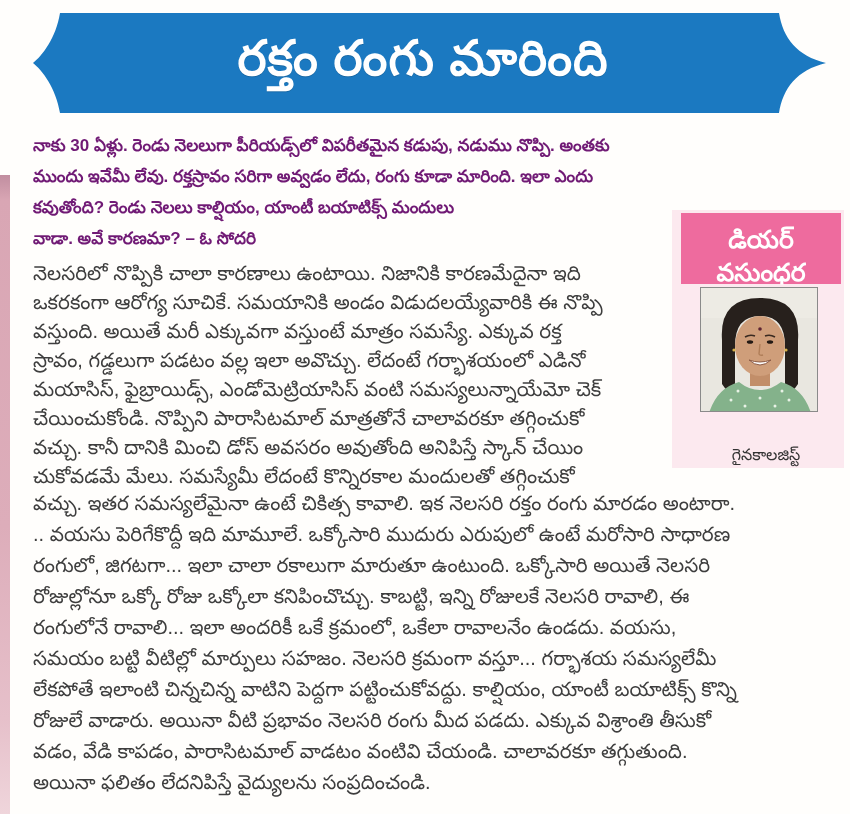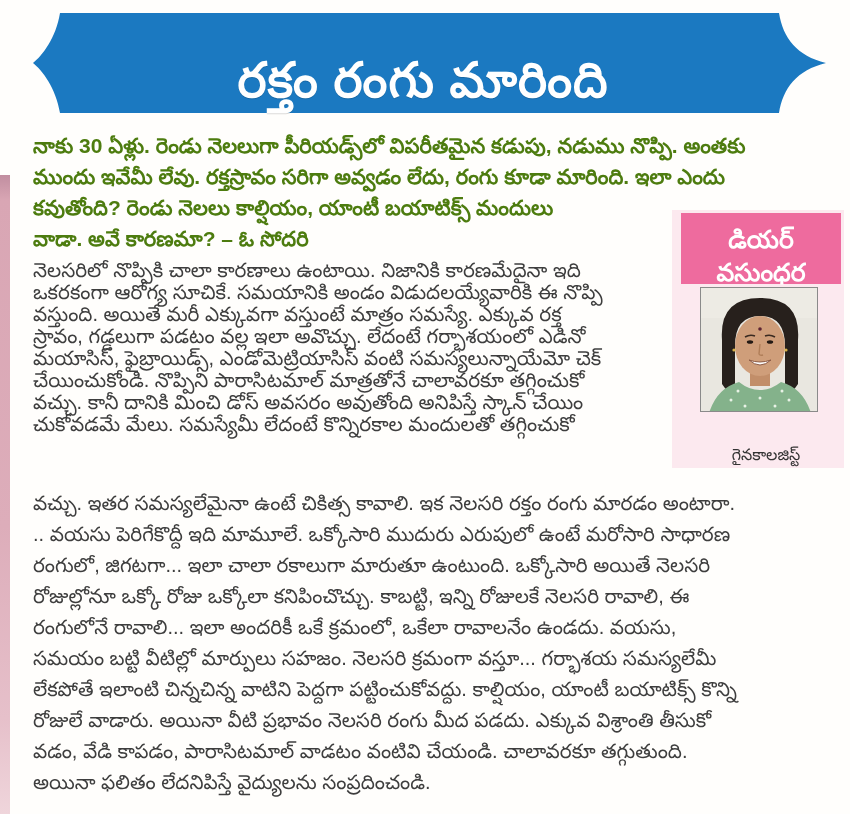--- a/index.html
+++ b/index.html
@@ -10,28 +10,28 @@
   
   .left-strip { position:absolute; left:0; top:175px; width:10px; height:639px;
     background:linear-gradient(180deg,#c18ea0 0%,#d9a6b4 4%,#ddadba 55%,#e6c0ca 85%,#efd5db 100%); }
 
   
   .banner-wrap { position:absolute; left:0; top:0; width:850px; height:126px; }
   .banner-wrap svg { position:absolute; left:0; top:0; }
   .banner-title { position:absolute; left:60px; top:26px; width:726px; height:76px;
     display:flex; align-items:center; justify-content:center;
     color:#ffffff; font-size:49px; font-weight:700; letter-spacing:1px;
-    text-shadow:0 1px 0 rgba(0,0,0,.15); white-space:nowrap;margin-top:22px; }
+    text-shadow:0 1px 0 rgba(0,0,0,.15); white-space:nowrap; }
 
   
   .telugu { white-space:pre-line; }
   .question { position:absolute; left:33px; top:130px; width:806px;
-    font-size:21px; line-height:31px; font-weight:700; color:#4d7c0f; }
+    font-size:17px; line-height:31px; font-weight:700; color:#701a75; }
   .answer-a { position:absolute; left:33px; top:259px; width:648px;
-    font-size:20px; line-height:22px; font-weight:400; color:#3e3e3e; }
+    font-size:20px; line-height:29px; font-weight:400; color:#3e3e3e; }
   .answer-b { position:absolute; left:33px; top:488px; width:812px;
     font-size:20px; line-height:31px; font-weight:400; color:#3e3e3e; }
 
   
   .sidebar { position:absolute; left:672px; top:210px; width:172px; height:258px;
     background:#fce9ef; }
   .dear-box { position:absolute; left:9px; top:3px; width:160px; height:71px;
     background:#ee6b9e; color:#ffffff; text-align:center;
     font-weight:700; font-size:25px; line-height:33px; padding-top:10px; }
   .photo-frame { position:absolute; left:28px; top:77px; width:118px; height:125px;

